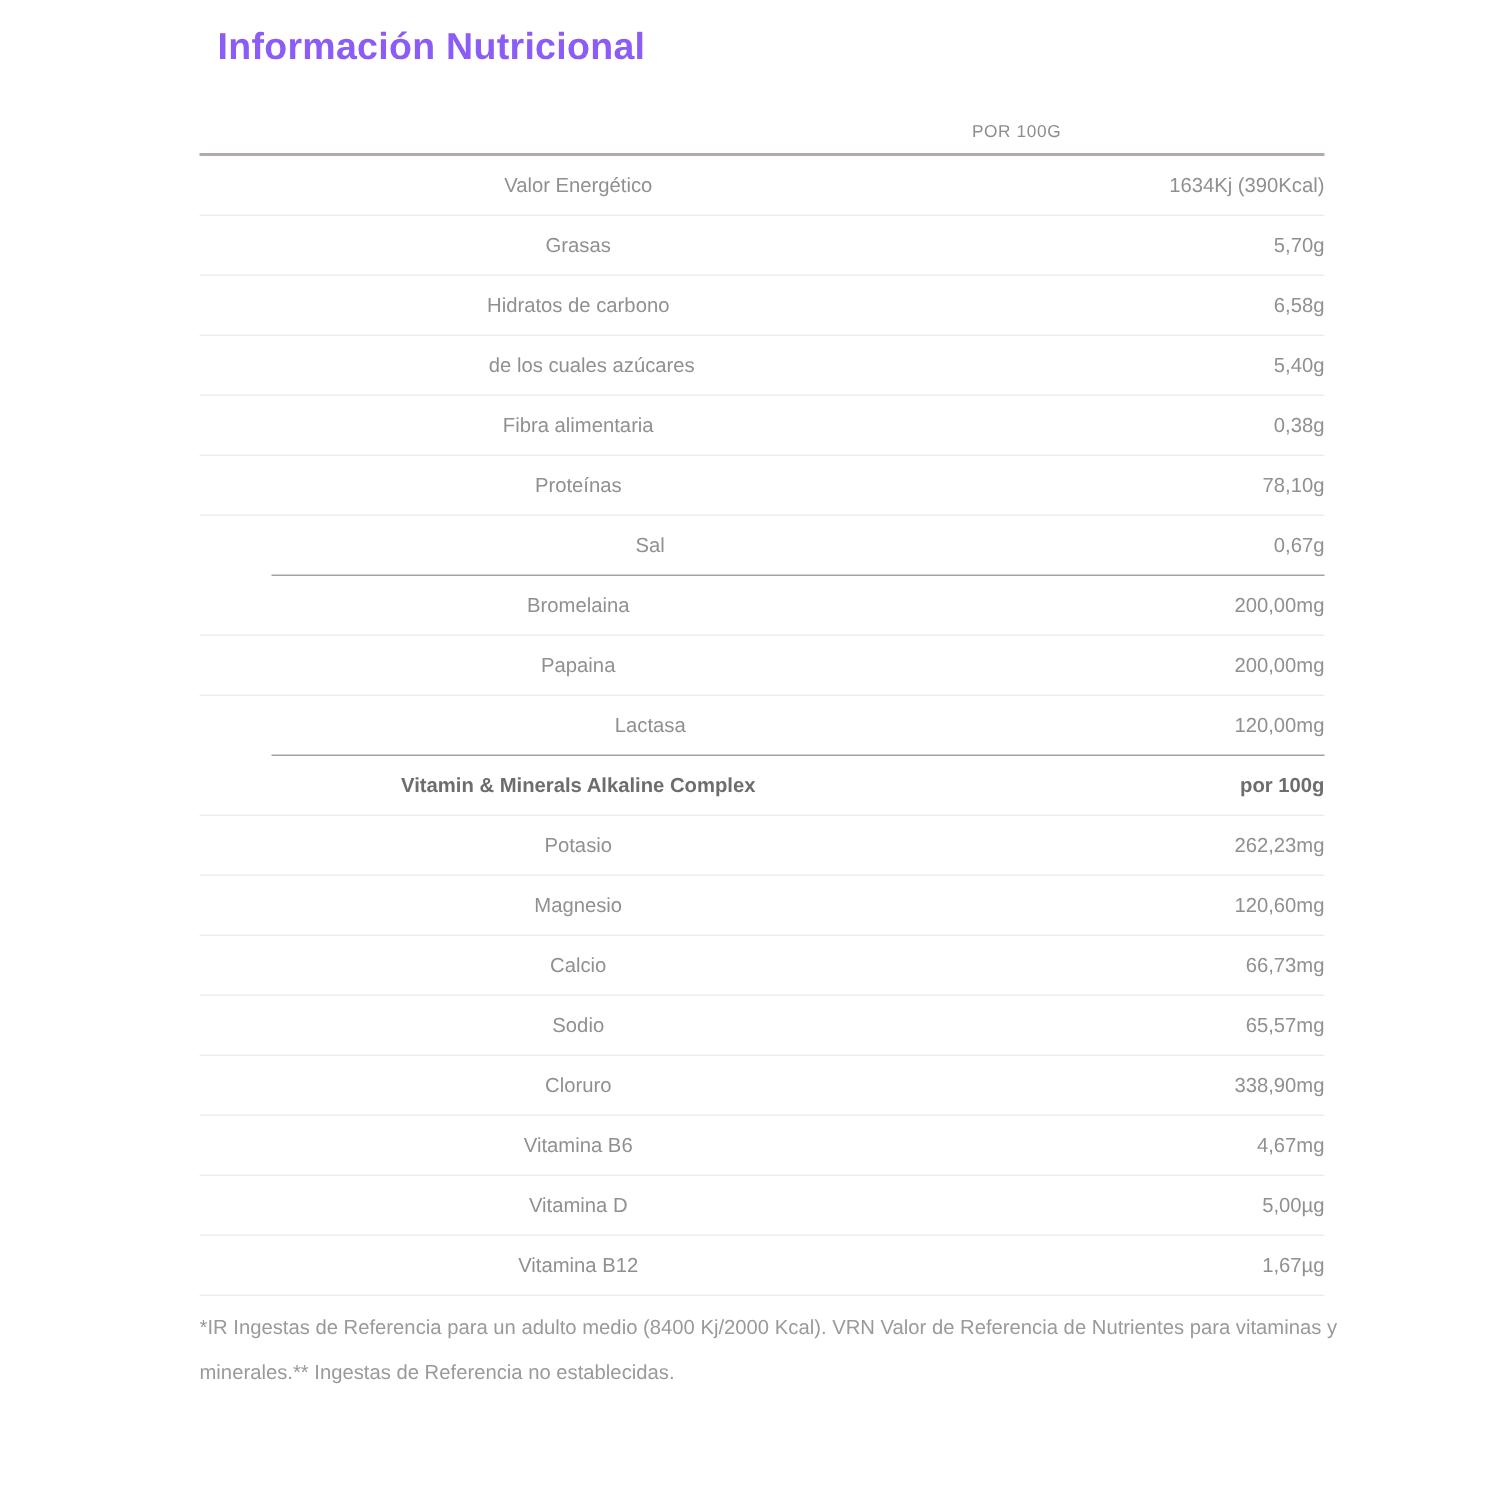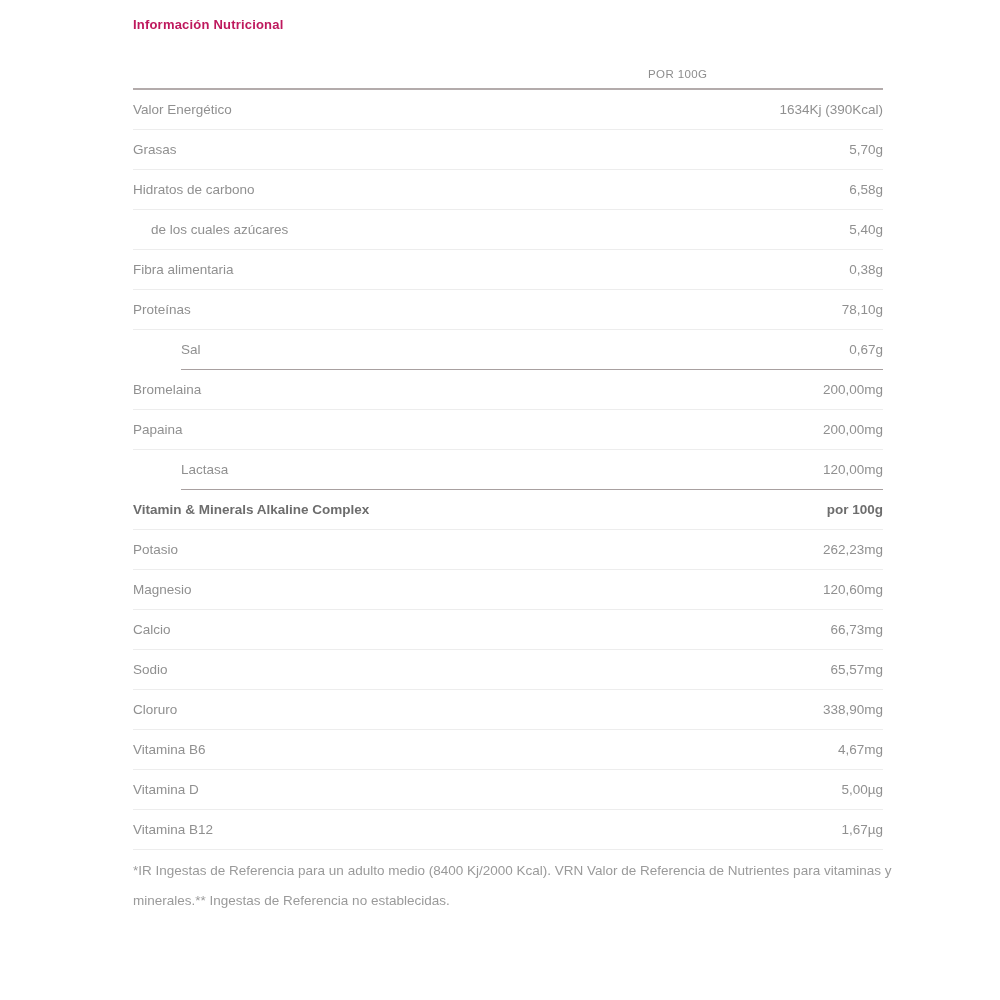--- a/index.html
+++ b/index.html
@@ -10,24 +10,25 @@
     font-family: "Liberation Sans", sans-serif;
     overflow: hidden;
   }
   .page {
     width: 1000px;
     height: 1000px;
     padding: 17px 117px 0 133px;
     background: #ffffff;
   }
   .page-title {
-    font-size: 13px;
+    font-size: 25px;
     font-weight: 700;
-    color: #be185d;
+    color: #8b5cf6;
     letter-spacing: 0.2px;
+    margin-left: 12px;
   }
   .nutri-table {
     width: 750px;
     margin-top: 10px;
   }
   .table-header {
     display: flex;
     height: 48px;
     align-items: flex-end;
     padding-bottom: 8px;
@@ -40,21 +41,21 @@
     letter-spacing: 0.4px;
   }
   .row {
     display: flex;
     align-items: center;
     height: 40px;
     border-bottom: 1px solid #ededed;
     font-size: 13.5px;
     color: #909090;
   }
-  .row .label { width: 515px; padding-right: 10px; }
+  .row .label { width: 515px; padding-right: 10px; text-align: center; }
   .row .value { flex: 1; text-align: right; }
   .row.indent .label { padding-left: 18px; }
   .row.bold {
     font-weight: 700;
     color: #6d6d6d;
   }
   .row.strong-after {
     border-bottom: 1px solid #a8a0a0;
     margin-left: 48px;
   }

